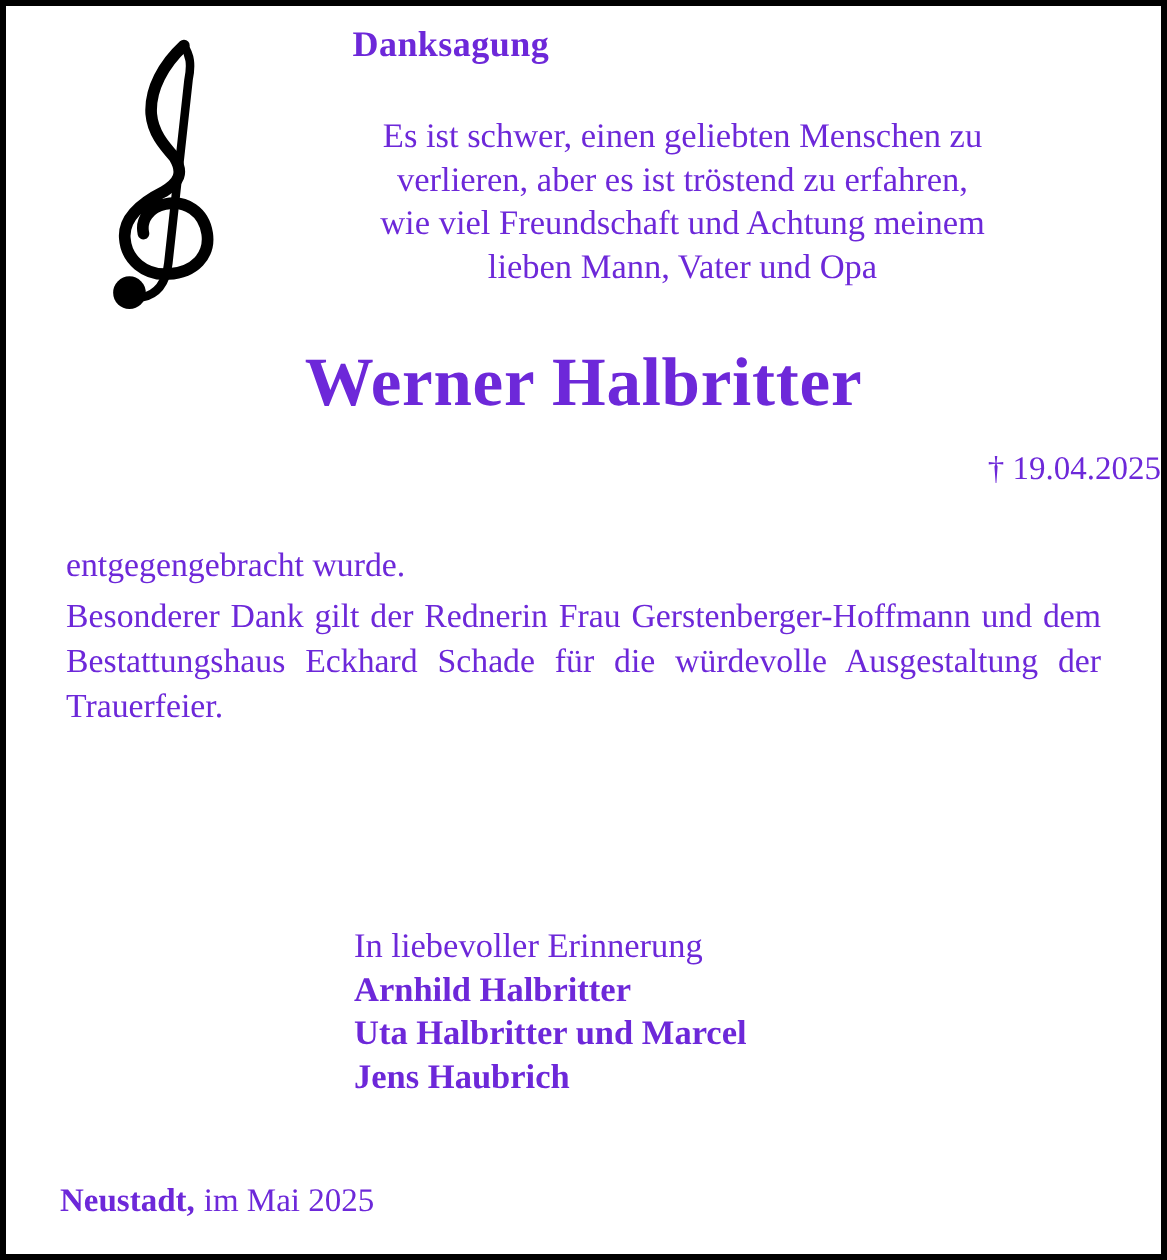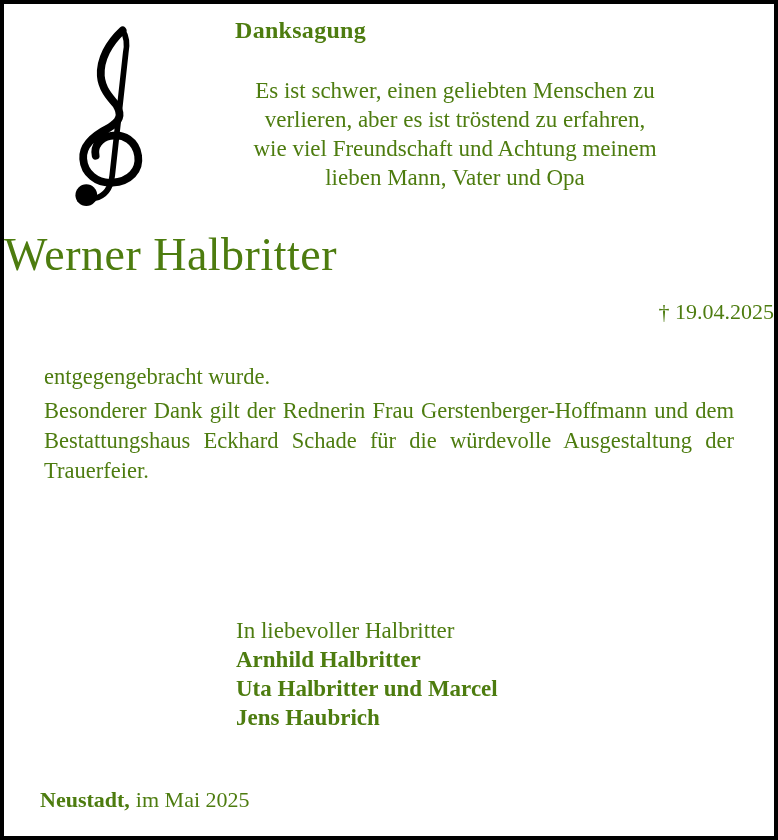--- a/index.html
+++ b/index.html
@@ -4,21 +4,21 @@
 <style>
   html, body { margin: 0; padding: 0; background: #e8e8e8; }
   .page {
     position: relative;
     width: 778px;
     height: 840px;
     box-sizing: border-box;
     background: #ffffff;
     border: 4px solid #000000;
     font-family: "Liberation Serif", "DejaVu Serif", serif;
-    color: #4d7c0f;
+    color: #6d28d9;
     overflow: hidden;
     margin: 0 auto;
   }
   .abs { position: absolute; }
 
   .clef { left: 52px; top: 16px; width: 100px; height: 200px; }
 
   .heading {
     left: 231px; top: 10px;
     font-size: 24px; font-weight: bold; line-height: 32px;
@@ -26,22 +26,22 @@
   }
 
   .intro {
     left: 232px; top: 72px; width: 438px;
     font-size: 23px; line-height: 29px;
     text-align: center;
   }
 
   .deceased {
     left: 0; top: 222px; width: 770px;
-    text-align: left;
-    font-size: 46px; font-weight: normal; line-height: 58px;
+    text-align: center;
+    font-size: 46px; font-weight: bold; line-height: 58px;
     letter-spacing: 0.5px;
   }
 
   .death-date {
     left: 0; top: 294px; width: 770px;
     text-align: right;
     font-size: 22px; line-height: 28px;
   }
 
   .body-text {
@@ -94,21 +94,21 @@
   <div class="abs deceased">Werner Halbritter</div>
 
   <div class="abs death-date">† 19.04.2025</div>
 
   <div class="abs body-text">
     <p>entgegengebracht wurde.</p>
     <p>Besonderer Dank gilt der Rednerin Frau Gerstenberger-Hoffmann und dem Bestattungshaus Eckhard Schade für die würdevolle Ausgestaltung der Trauerfeier.</p>
   </div>
 
   <div class="abs closing">
-    <div>In liebevoller Halbritter</div>
+    <div>In liebevoller Erinnerung</div>
     <div class="mourner">Arnhild Halbritter</div>
     <div class="mourner">Uta Halbritter und Marcel</div>
     <div class="mourner">Jens Haubrich</div>
   </div>
 
   <div class="abs footer">
     <span class="place">Neustadt,</span><span class="when">im Mai 2025</span>
   </div>
 
 </div>

